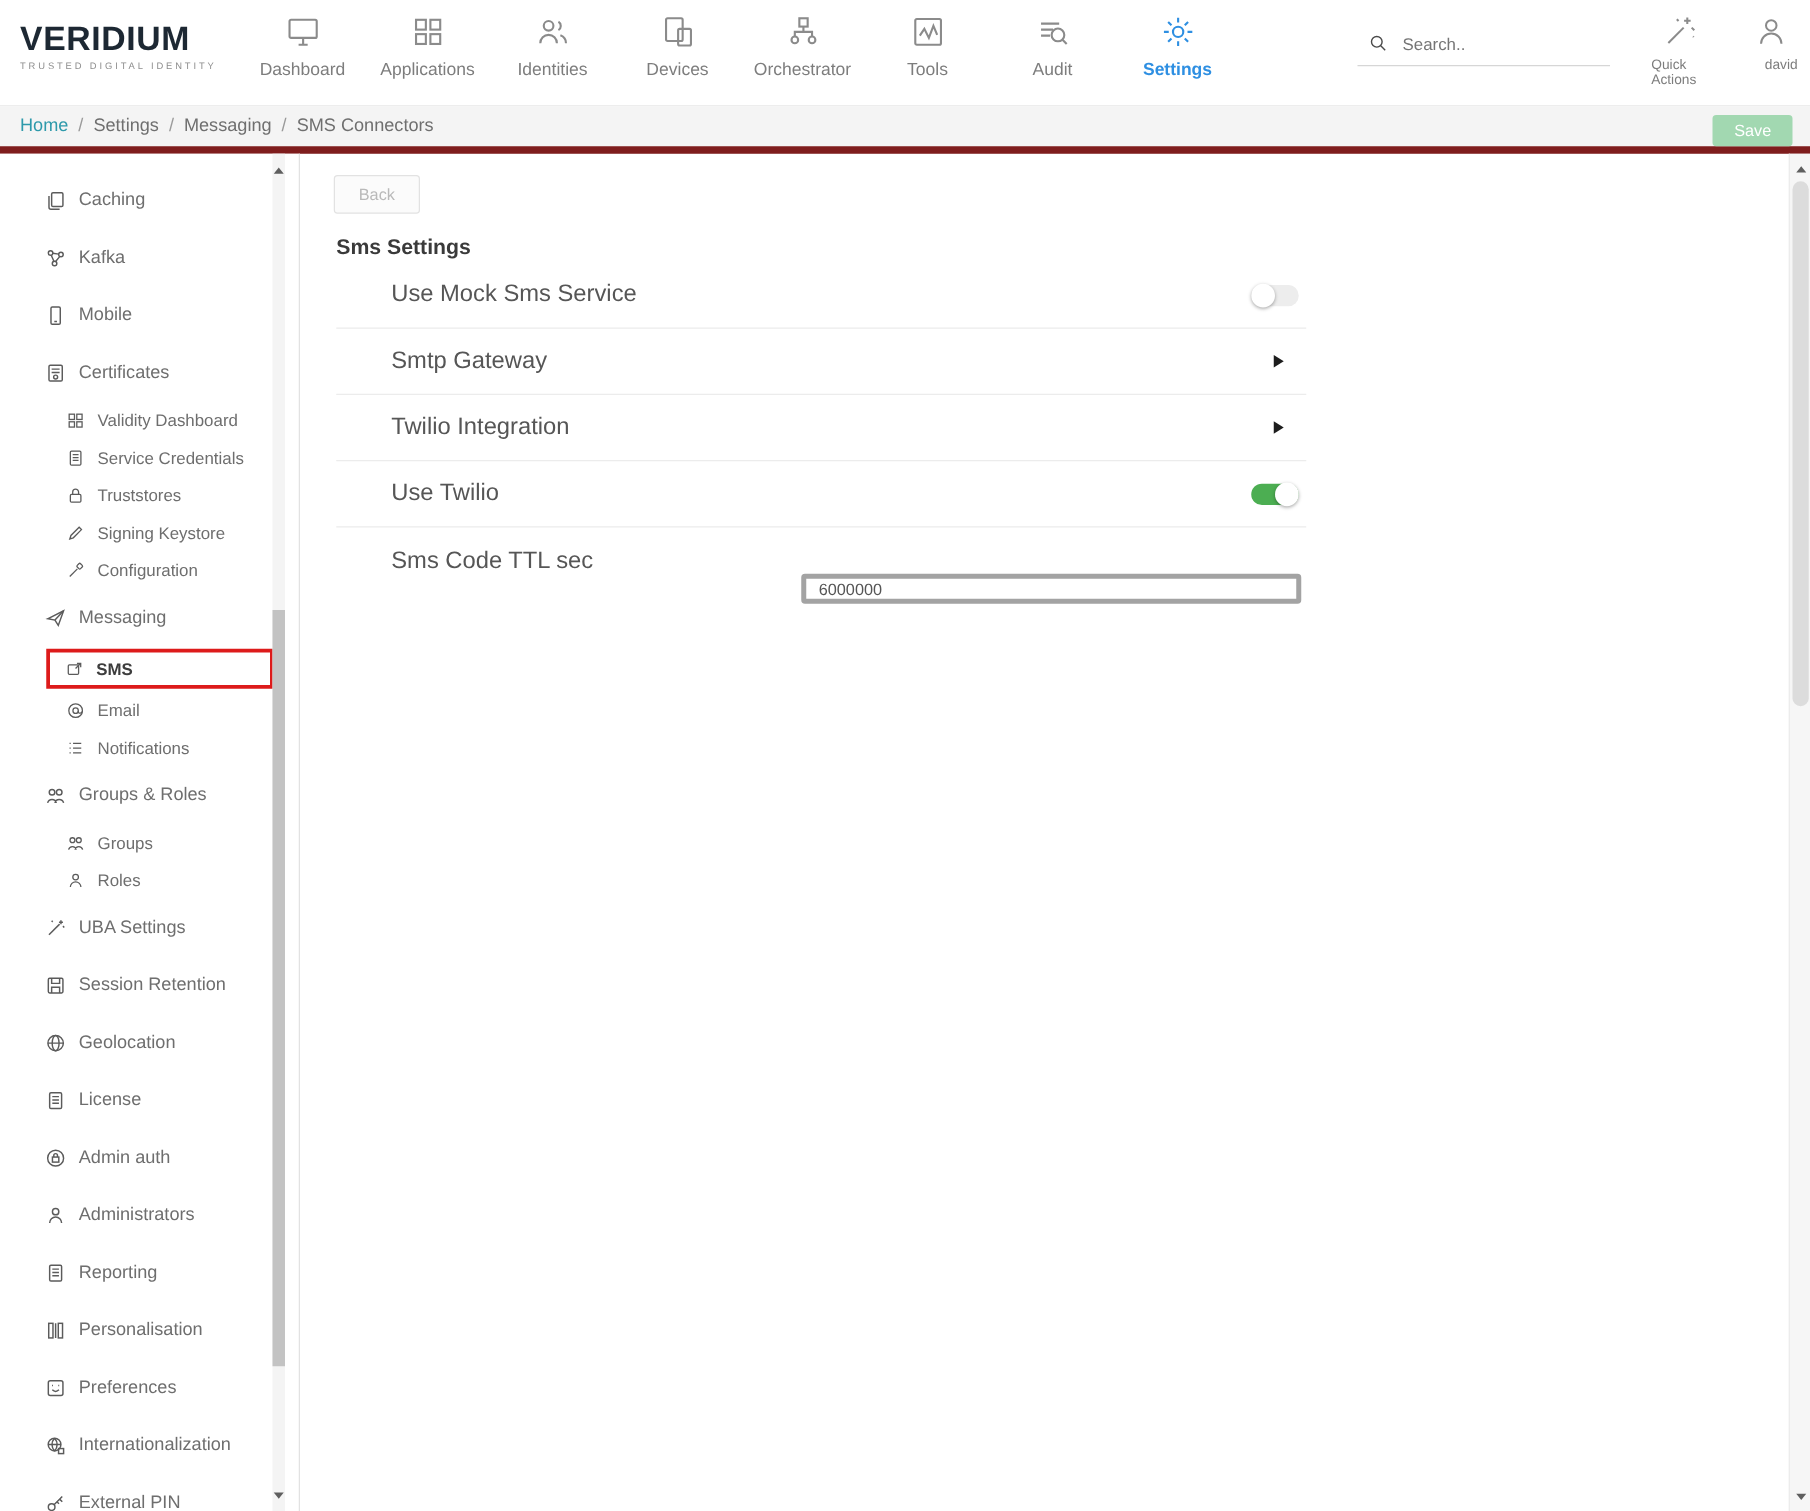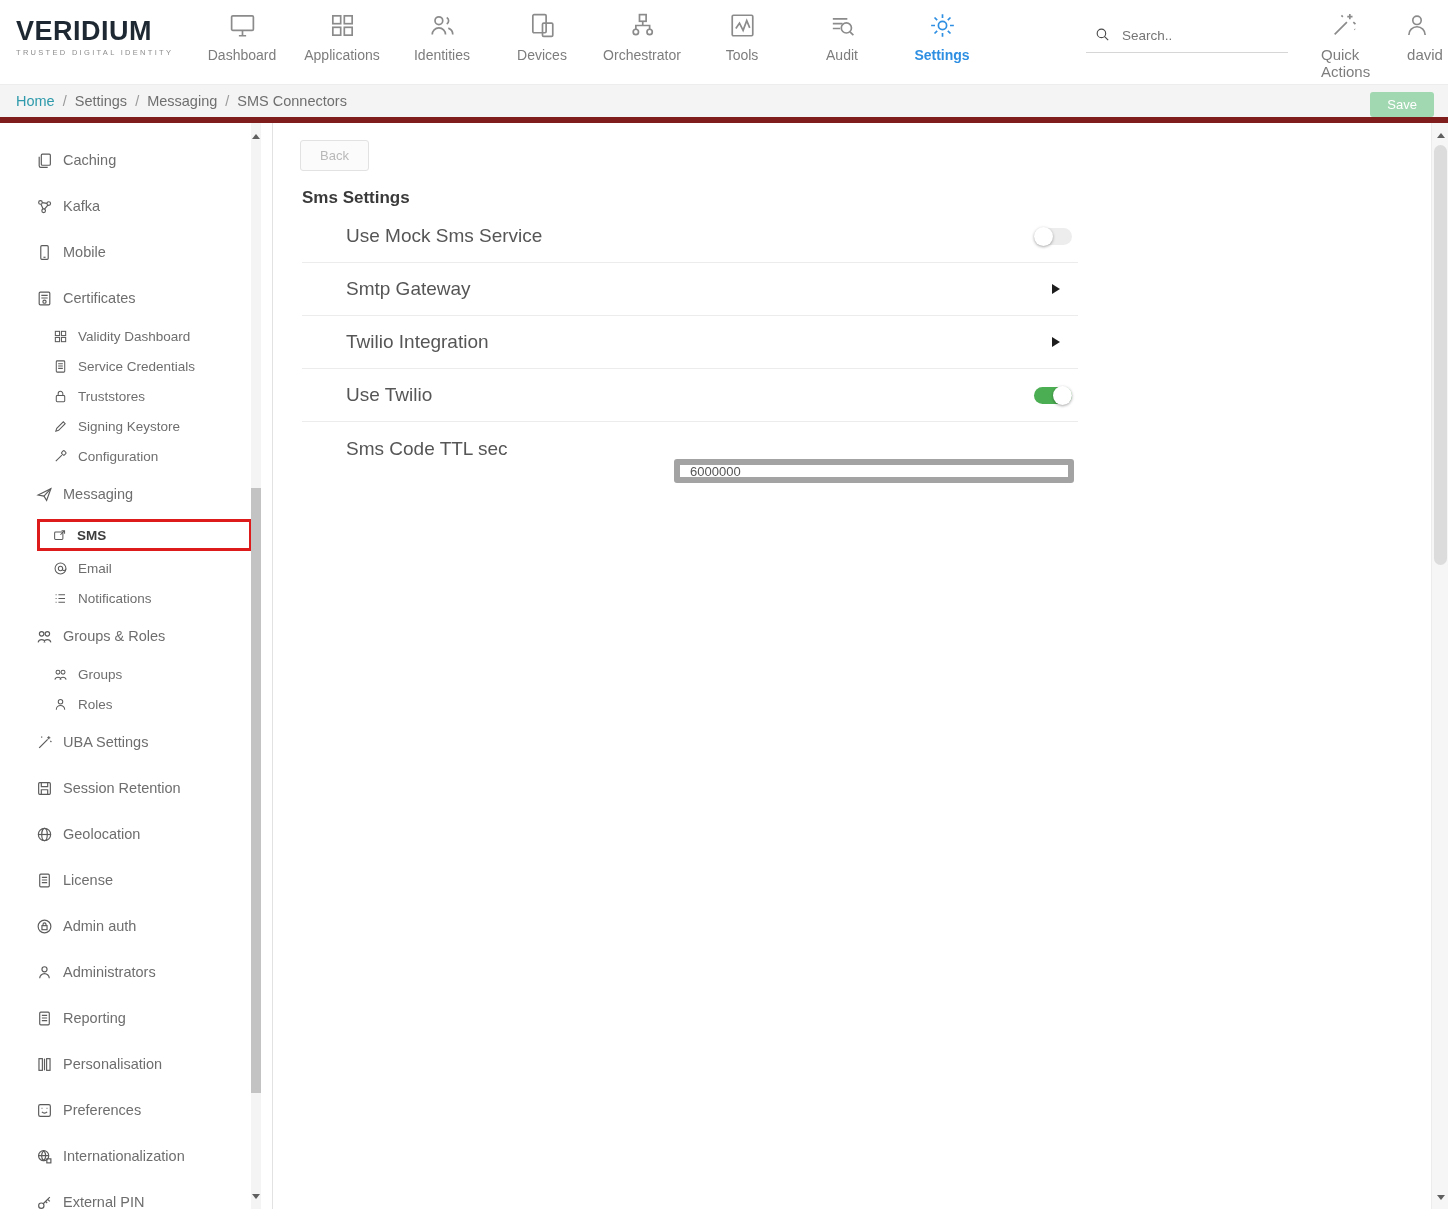--- a/index.html
+++ b/index.html
@@ -15,36 +15,36 @@
   .nav-item { width:100px; display:flex; flex-direction:column; align-items:center; color:#8b8b8b; cursor:pointer; }
   .nav-item svg { width:29px; height:29px; }
   .nav-item .nlbl { font-size:14px; margin-top:7px; color:#7d7d7d; }
   .nav-item.active { color:#2e8fe2; }
   .nav-item.active .nlbl { color:#2e8fe2; font-weight:bold; }
   .search { position:absolute; left:1086px; top:26px; width:202px; border-bottom:1px solid #d6d6d6; display:flex; align-items:flex-end; padding-bottom:9px; }
   .search svg { width:17px; height:17px; color:#4a4a4a; margin:0 11px 0 8px; flex:none; }
   .search input { border:none; outline:none; background:transparent; font-size:13.5px; color:#808080; width:150px; }
   .tn-right { position:absolute; top:11px; display:flex; flex-direction:column; align-items:center; color:#8b8b8b; cursor:pointer; }
   .tn-right svg { width:28px; height:28px; }
-  .tn-right .nlbl { font-size:15px; margin-top:7px; color:#7d7d7d;margin-left:16px; }
+  .tn-right .nlbl { font-size:11px; margin-top:7px; color:#7d7d7d;margin-left:16px; }
   .qa { left:1305px; width:78px; }
   .usr { left:1392px; width:50px; }
 
   
   .crumbbar { position:relative; height:38px; background:#f4f4f4; border-bottom:6px solid #7f1d1d; display:flex; align-items:center; padding-left:16px; font-size:14.5px; }
   .crumb-home { color:#2e9aab; cursor:pointer; }
   .crumb { color:#6f6f6f; cursor:pointer; }
   .sep { color:#9a9a9a; margin:0 8px; }
   .save-btn { position:absolute; right:14px; top:7px; background:#a2d8b1; color:#fff; border:none; padding:5px 17px; border-radius:3px; font-size:13px; cursor:pointer; }
 
   
   .page-body { position:relative; display:flex; height:1086px; }
 
   
-  .sidebar { position:relative; width:273px; flex:none; border-right:1px solid #e2e2e2; padding-top:14px; background:#fff; }
+  .sidebar { position:relative; width:240px; flex:none; border-right:1px solid #e2e2e2; padding-top:14px; background:#fff; }
   .s-item { display:flex; align-items:center; color:#6e6e6e; font-size:14.5px; cursor:pointer; }
   .s-item.lvl0 { height:46px; padding-left:36px; }
   .s-item.lvl1 { height:30px; padding-left:53px; font-size:13.5px; }
   .s-item svg { width:17px; height:17px; margin-right:10px; color:#5b5b5b; flex:none; }
   .s-item.lvl1 svg { width:15px; height:15px; }
   .s-item.active { border:3px solid #dd1b1b; margin:2px 20px 2px 37px; padding-left:12px; height:32px; font-weight:bold; color:#3d3d3d; }
   .s-scroll-track { position:absolute; right:11px; top:0; bottom:0; width:10px; background:#f4f4f4; }
   .s-thumb { position:absolute; right:11px; top:365px; height:605px; width:10px; background:#c3c3c3; cursor:pointer; }
   .s-arrow { position:absolute; right:11px; width:10px; height:14px; display:flex; align-items:center; justify-content:center; cursor:pointer; }
   .s-arrow.up { top:6px; } .s-arrow.down { bottom:6px; }
@@ -57,21 +57,21 @@
   .page-title { font-size:17px; font-weight:bold; color:#3a3a3a; margin:17px 0 2px 2px; }
   .rows { width:776px; margin-left:2px; }
   .row { display:flex; justify-content:space-between; align-items:center; height:53px; border-bottom:1px solid #ececec; padding:0 4px 0 16px; }
   .row.last { border-bottom:none; }
   .rlabel { font-size:19px; color:#565656;margin-left:28px; }
   .toggle { width:38px; height:17px; border-radius:9px; background:#ededed; position:relative; cursor:pointer; margin-right:2px; flex:none; }
   .toggle .knob { position:absolute; left:0; top:-1px; width:19px; height:19px; border-radius:50%; background:#fff; box-shadow:0 1px 3px rgba(0,0,0,.35); }
   .toggle.on { background:#4cae52; }
   .toggle.on .knob { left:auto; right:0; }
   .expand { width:0; height:0; border-left:8px solid #1d1d1d; border-top:5px solid transparent; border-bottom:5px solid transparent; margin-right:14px; cursor:pointer; }
-  .ttl-input { width:400px; height:24px; border:6px solid #a3a3a3; border-radius:3px; font-size:13px; color:#555; padding:0 10px; outline:none;margin-top:45px; }
+  .ttl-input { width:400px; height:24px; border:4px solid #a3a3a3; border-radius:3px; font-size:13px; color:#555; padding:0 10px; outline:none;margin-top:45px; }
 
   
   .pagebar { position:absolute; right:0; top:0; bottom:0; width:17px; background:#f6f6f6; border-left:1px solid #ececec; }
   .pagebar .p-arrow { position:absolute; left:0; width:17px; height:16px; display:flex; align-items:center; justify-content:center; cursor:pointer; }
   .pagebar .p-arrow.up { top:4px; } .pagebar .p-arrow.down { bottom:4px; }
   .pagebar .p-thumb { position:absolute; left:2px; width:13px; top:22px; height:420px; border-radius:7px; background:#dcdcdc; cursor:pointer; }
 
   .hidden-defs { position:absolute; width:0; height:0; overflow:hidden; }
 </style>
 </head>

